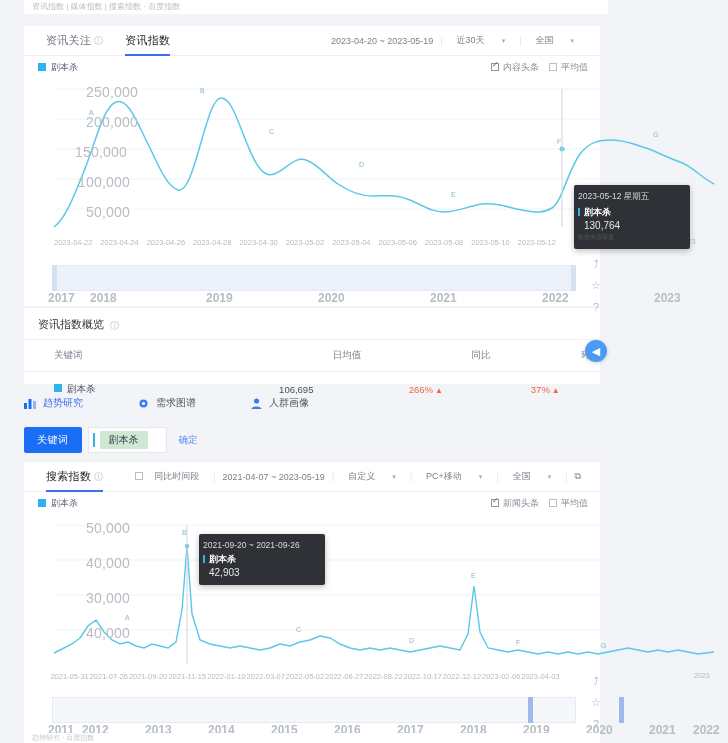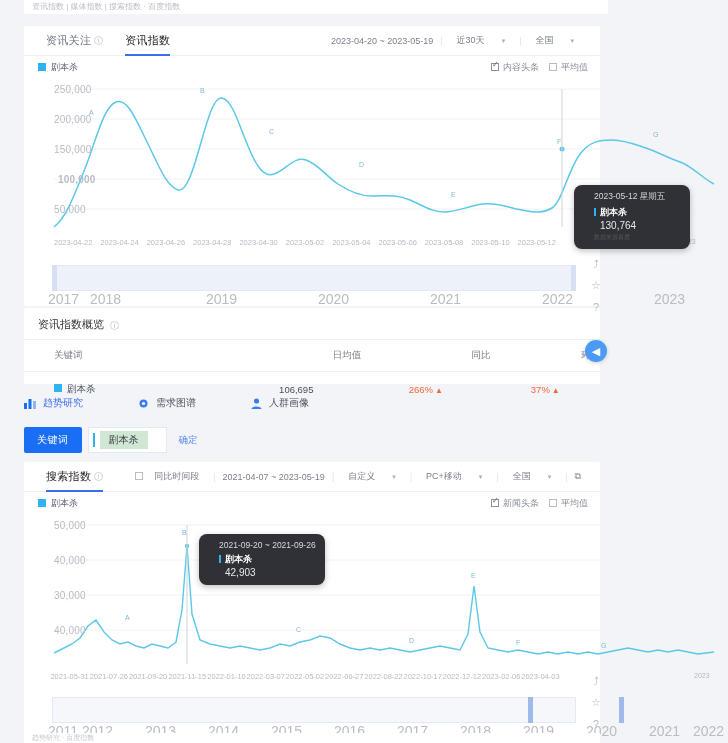--- a/index.html
+++ b/index.html
@@ -68,49 +68,49 @@
   .cb.on { border-color: #8d939c; }
   .cb.on::after {
     content: "✓"; position: absolute; left: 0px; top: -3px;
     font-size: 8px; color: #5b626d; line-height: 8px;
   }
 
   
   .chart-wrap { position: relative; }
   .chart-svg { display: block; }
   .ylab {
-    position: absolute; font-size: 10px; color: #b8bdc4; letter-spacing: .2px;
+    position: absolute; font-size: 14px; color: #b8bdc4; letter-spacing: .2px; margin-left: 32px;
   }
   .xaxis {
     position: absolute; left: 0; right: 0;
     display: flex; font-size: 7.5px; color: #b5bac1;
   }
   .xaxis span { flex: 1; text-align: center; white-space: nowrap; }
   .pt-label { position: absolute; font-size: 7px; color: #7fb8d8; }
 
   
   .tip {
     position: absolute; background: #2f3136; color: #fff;
-    border-radius: 8px; padding: 6px 9px 7px 20px; z-index: 30;
+    border-radius: 2px; padding: 6px 9px 7px 4px; z-index: 30;
     box-shadow: 0 2px 6px rgba(0,0,0,.25);
   }
   .tip-date { font-size: 8.5px; color: #d7d9dd; margin-bottom: 3px; white-space: nowrap; }
   .tip-kw { font-size: 9px; font-weight: bold; color: #fff; white-space: nowrap; }
   .tip-kw i { display: inline-block; width: 2px; height: 8px; background: #2eb3ef; margin-right: 4px; vertical-align: -1px; font-style: normal; }
   .tip-val { font-size: 10px; color: #e6e8ea; margin-left: 6px; margin-top: 1px; }
   .tip-wm { font-size: 6px; color: #55585e; margin-top: 2px; }
 
   
   .range {
     position: relative; height: 26px; margin: 0 24px 0 28px;
     background: #edf1fa; border: 1px solid #e3e9f6;
   }
   .range-handle { position: absolute; top: -1px; bottom: -1px; width: 5px; background: #d7dff2; }
   .yearaxis { position: relative; height: 14px; margin: 0 8px 0 24px; }
-  .yearaxis span { position: absolute; font-size: 14px; color: #b8bdc4; top: 0; }
+  .yearaxis span { position: absolute; font-size: 12px; color: #b8bdc4; top: 0; font-weight: bold; }
 
   
   .sec-title {
     padding: 9px 0 7px 14px; font-size: 11px; color: #333;
   }
   .tbl { width: 100%; border-collapse: collapse; }
   .tbl th {
     font-weight: normal; font-size: 9.5px; color: #7b818c;
     padding: 9px 0; border-top: 1px solid #eef0f3; border-bottom: 1px solid #eef0f3;
     text-align: right;
@@ -194,22 +194,22 @@
       <span>剧本杀</span>
       <span class="legend-right">
         <span><i class="cb on"></i><span>内容头条</span></span>
         <span><i class="cb"></i><span>平均值</span></span>
       </span>
     </div>
 
     <div class="chart-wrap" style="height:175px;">
       <div class="ylab" style="left:30px; top:6px;">250,000</div>
       <div class="ylab" style="left:30px; top:36px;">200,000</div>
-      <div class="ylab" style="left:30px; top:66px;text-align:center;">150,000</div>
-      <div class="ylab" style="left:34px; top:96px;font-weight:bold;">100,000</div>
+      <div class="ylab" style="left:19px; top:66px;text-align:center;">150,000</div>
+      <div class="ylab" style="left:22px; top:96px;">100,000</div>
       <div class="ylab" style="left:30px; top:126px;">50,000</div>
 
       <svg class="chart-svg" width="704" height="160" viewBox="0 0 704 160">
         <line x1="30" y1="11" x2="690" y2="11" stroke="#f0f2f5"></line>
         <line x1="30" y1="41" x2="690" y2="41" stroke="#f0f2f5"></line>
         <line x1="30" y1="71" x2="690" y2="71" stroke="#f0f2f5"></line>
         <line x1="30" y1="101" x2="690" y2="101" stroke="#f0f2f5"></line>
         <line x1="30" y1="131" x2="690" y2="131" stroke="#f0f2f5"></line>
         <path d="M30,149 C42,140 50,118 62,88 C72,62 80,28 92,24
                  C104,20 112,42 124,66 C134,86 142,108 154,112

